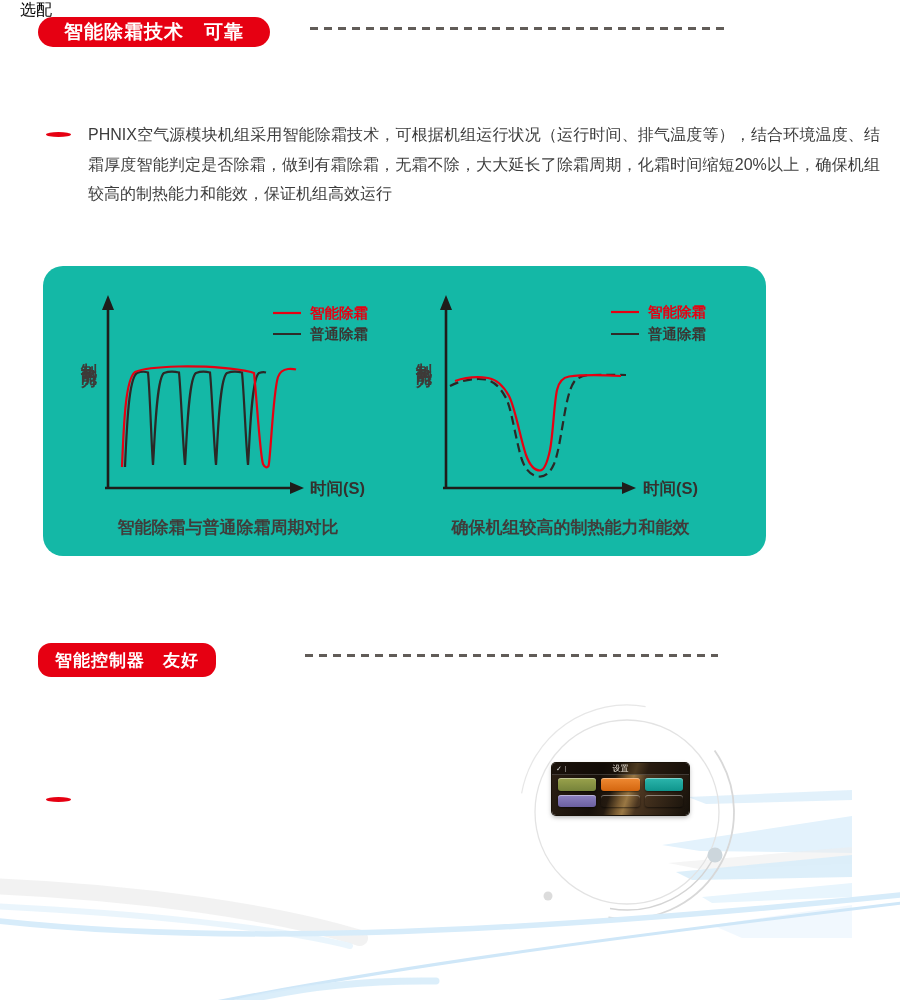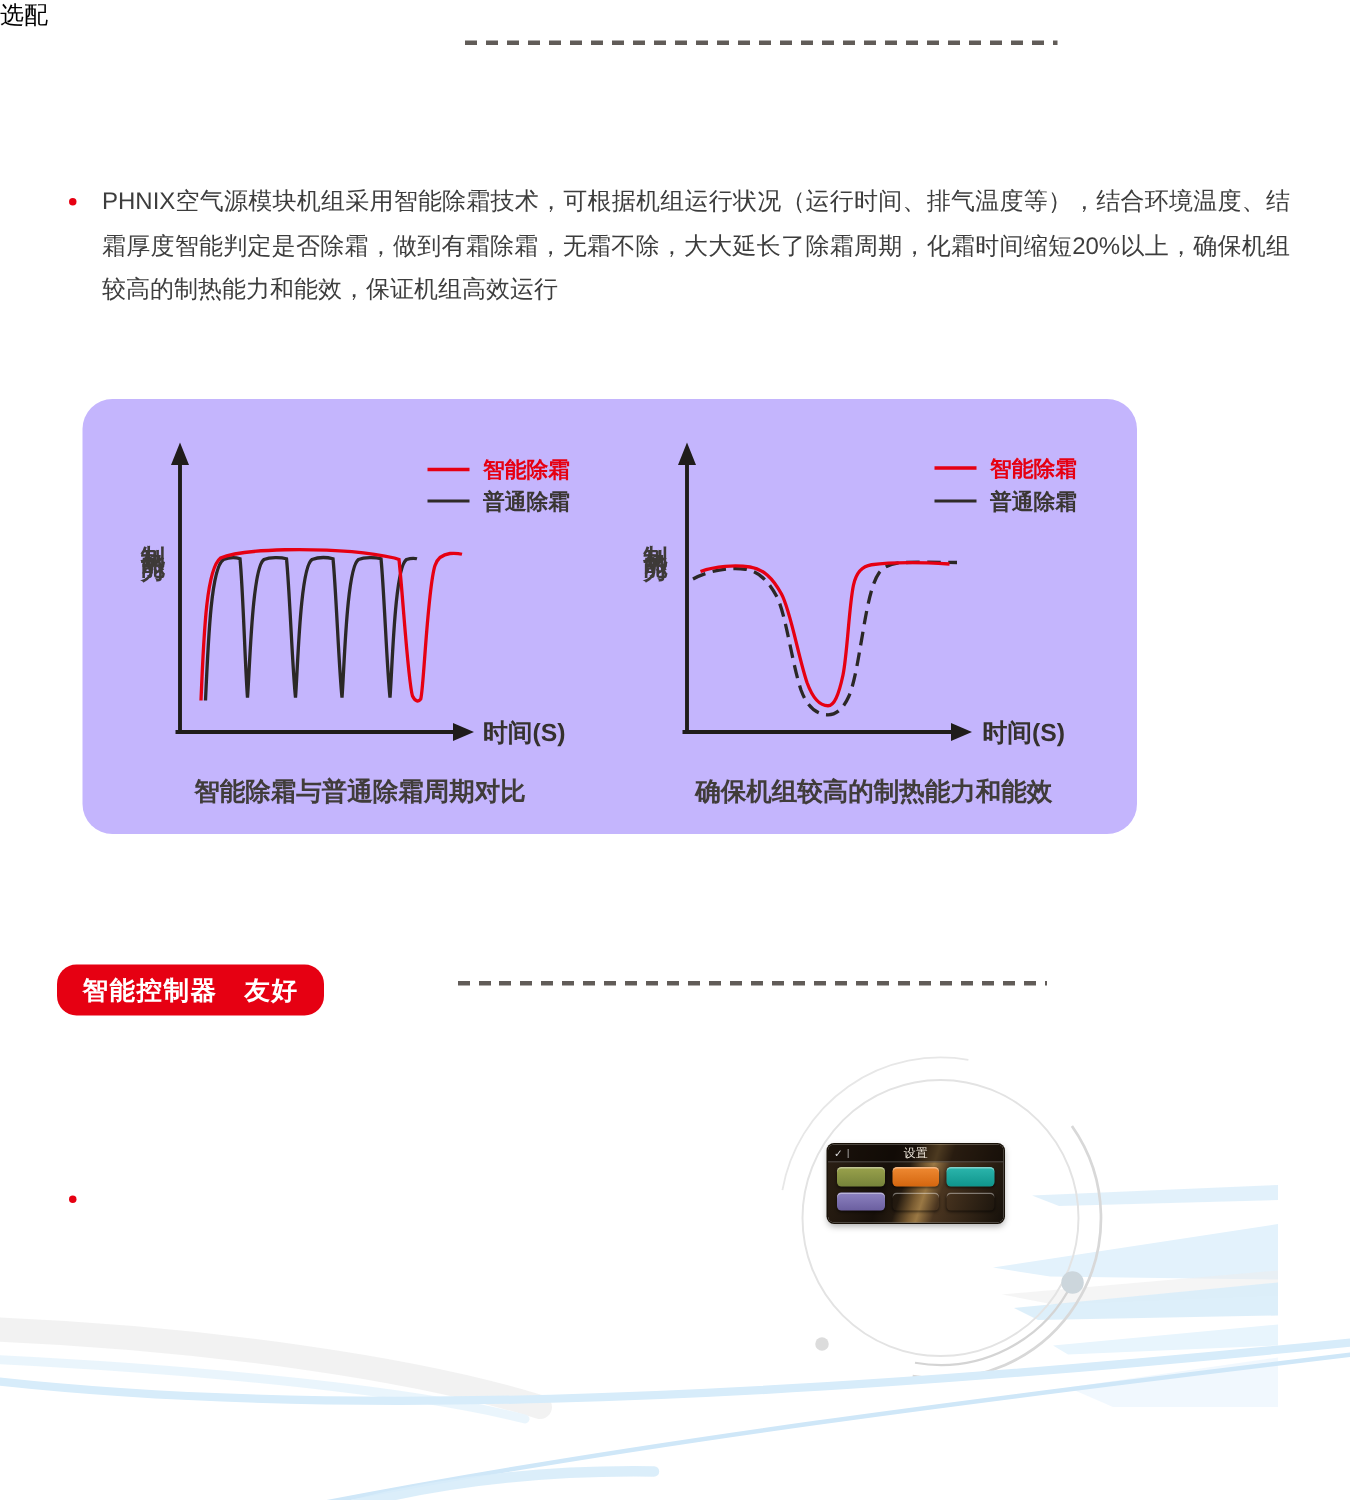--- a/index.html
+++ b/index.html
@@ -1,19 +1,19 @@
 <!DOCTYPE html>
 <html><head>
 <meta charset="utf-8">
 <style>
   html,body{margin:0;padding:0;}
   body{font-family:"Liberation Sans","DejaVu Sans",sans-serif;background:#ffffff;}
   .page{position:relative;width:900px;height:1000px;background:#ffffff;overflow:hidden;}
   .decor{position:absolute;left:0;top:0;width:900px;height:1000px;z-index:0;}
-  .layer{position:absolute;z-index:1;}
+  .layer{position:absolute;z-index:1;padding-left:20px;}
 
   
   .badge{position:absolute;background:#e60012;color:#ffffff;font-weight:bold;
          display:flex;align-items:center;justify-content:center;letter-spacing:1px;
          white-space:pre;}
   .badge1{left:38px;top:17px;height:30px;padding:0 26px;border-radius:15px;font-size:19px;}
   .badge2{left:38px;top:643px;height:26px;padding:4px 17px;border-radius:13px;font-size:17px;}
   .dashline{position:absolute;height:3px;
     background:repeating-linear-gradient(90deg,#615c58 0,#615c58 8px,transparent 8px,transparent 14px);}
   .dash1{left:310px;top:27px;width:395px;}
@@ -21,21 +21,21 @@
 
   
   .para{position:absolute;color:#3d3d3d;font-size:16px;text-align:justify;}
   .para1{left:68px;top:120px;width:792px;line-height:29.5px;}
   .para2{left:68px;top:785px;width:344px;line-height:30.2px;}
   .bullet{position:absolute;width:5px;height:5px;border-radius:50%;background:#e60012;}
   .bullet1{left:46px;top:132px;}
   .bullet2{left:46px;top:797px;}
 
   
-  .panel{position:absolute;left:55px;top:266px;width:703px;height:290px;background:#c4b5fd;border-radius:20px;}
+  .panel{position:absolute;left:43px;top:266px;width:703px;height:290px;background:#14b8a6;border-radius:20px;}
   .chart{position:absolute;top:26px;width:335px;height:215px;}
   .chart1{left:15px;}
   .chart2{left:350px;}
   .ylab{position:absolute;left:20px;top:58px;writing-mode:vertical-rl;text-orientation:upright;
         font-size:16px;font-weight:600;color:#3e3a38;letter-spacing:3px;}
   .caption{position:absolute;top:250px;text-align:center;font-size:17px;font-weight:600;color:#403c3a;}
   .cap1{left:15px;width:340px;}
   .cap2{left:355px;width:345px;}
 
   
@@ -100,20 +100,21 @@
 
     <g fill="none" stroke-linecap="round">
       <path d="M-10,886 C140,892 280,913 360,938" stroke="#efefef" stroke-width="16" opacity="0.8"></path>
       <path d="M-10,906 C140,913 280,928 350,946" stroke="#e8f4fc" stroke-width="6" opacity="0.9"></path>
       <path d="M-10,920 C200,944 480,938 910,894" stroke="#d7ecfa" stroke-width="5.5"></path>
       <path d="M205,1004 C420,962 660,932 910,902" stroke="#cfe7f8" stroke-width="3"></path>
       <path d="M232,1004 C300,986 368,980 436,981" stroke="#d7ecfa" stroke-width="7" opacity="0.9"></path>
     </g>
   </svg>
 
+  <div class="badge badge1 layer">智能除霜技术　可靠</div>
   <div class="dashline dash1 layer"></div>
 
   <span class="bullet bullet1 layer"></span>
   <div class="para para1 layer">PHNIX空气源模块机组采用智能除霜技术，可根据机组运行状况（运行时间、排气温度等），结合环境温度、结霜厚度智能判定是否除霜，做到有霜除霜，无霜不除，大大延长了除霜周期，化霜时间缩短20%以上，确保机组较高的制热能力和能效，保证机组高效运行</div>
 
   <div class="panel layer">
 
     <div class="chart chart1">
       <svg width="335" height="215" viewBox="0 0 335 215" xmlns="http://www.w3.org/2000/svg">
         <g stroke="#1f1c1a" stroke-width="2.6" fill="none">

